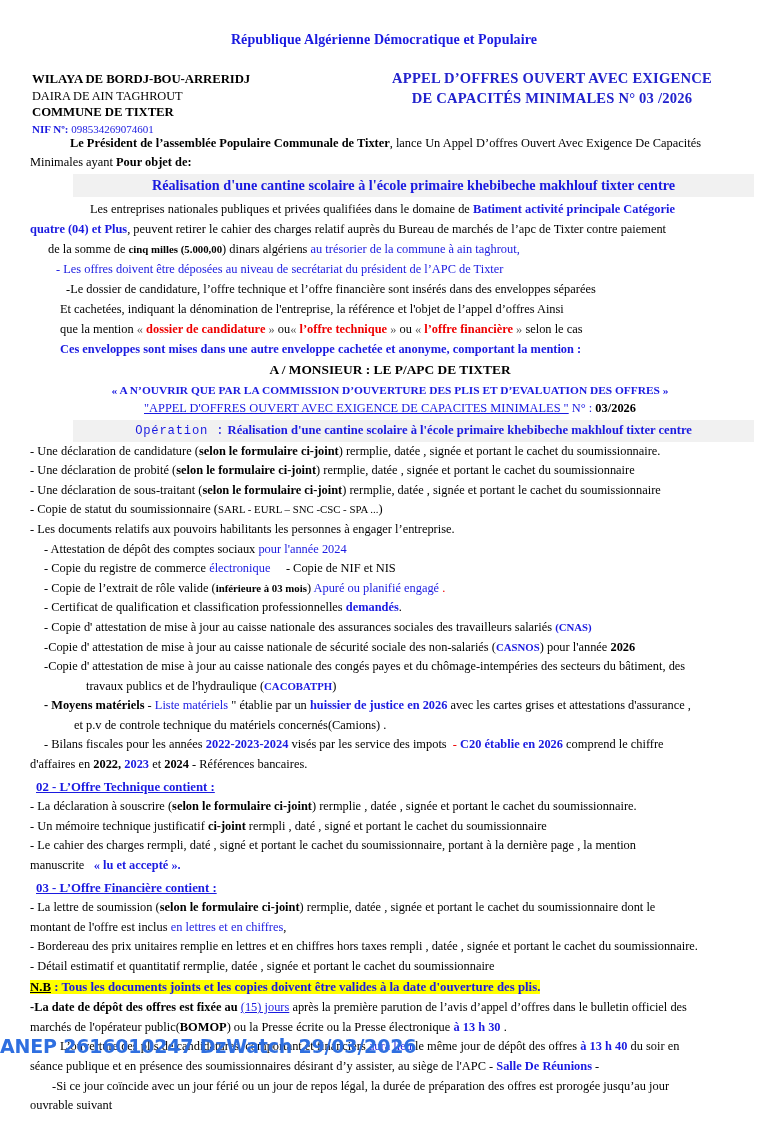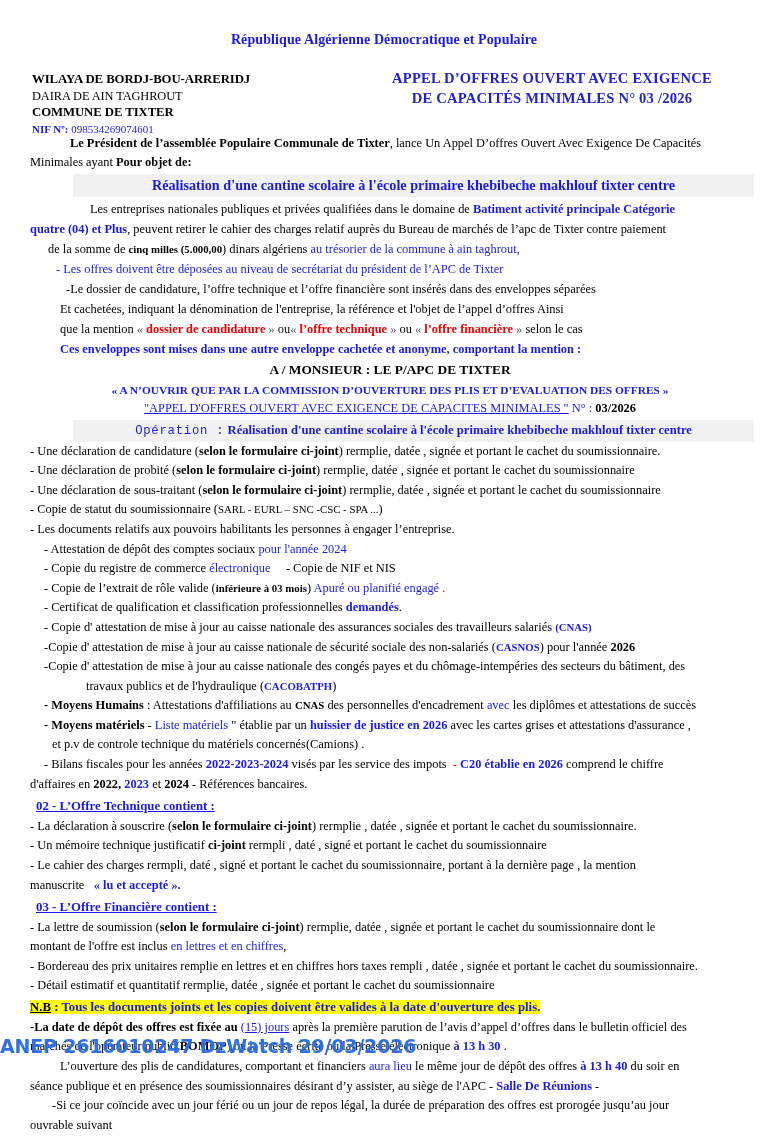--- a/index.html
+++ b/index.html
@@ -272,36 +272,28 @@
     <span> -Copie d' attestation de mise à jour au  caisse nationale de sécurité sociale des non-salariés (</span><span class="blue smb">CASNOS</span><span>) pour l'année</span>
     <b>2026</b>
   </div>
   <div class="li li-ind">
     <span> -Copie d' attestation de mise à jour au caisse nationale des congés payes et du chômage-intempéries des secteurs du bâtiment, des</span>
   </div>
   <div class="li" style="padding-left:86px">
     <span>travaux   publics et de l'hydraulique (</span><span class="blue smb">CACOBATPH</span><span>)</span>
   </div>
   <div class="li li-ind">
-    <b>- Moyens Humains</b>
-    <span>: Attestations d'affiliations au</span>
-    <span class="smb">CNAS</span>
-    <span>des personnelles d'encadrement</span>
-    <span class="blue">avec</span>
-    <span>les diplômes et attestations de succès</span>
-  </div>
-  <div class="li li-ind">
     <b>- Moyens matériels</b>
     <span>-</span>
     <span class="blue">Liste matériels</span>
     <span>" établie par un</span>
     <b class="blue">huissier de justice</b>
     <b class="blue">en 2026</b><span> avec les cartes  grises et attestations d'assurance ,</span>
   </div>
-  <div class="li" style="padding-left:52px">
+  <div class="li" style="padding-left:74px">
     <span>et p.v de controle technique du matériels concernés(Camions) .</span>
   </div>
   <div class="li li-ind">
     <span>- Bilans fiscales pour les années</span>
     <b class="blue">2022-2023-2024</b>
     <span>visés par les service des impots</span>
     &nbsp;<span class="red">-</span>
     <b class="blue">C20 établie en 2026</b><span> comprend  le chiffre</span>
   </div>
   <div class="li" style="padding-left:30px">

